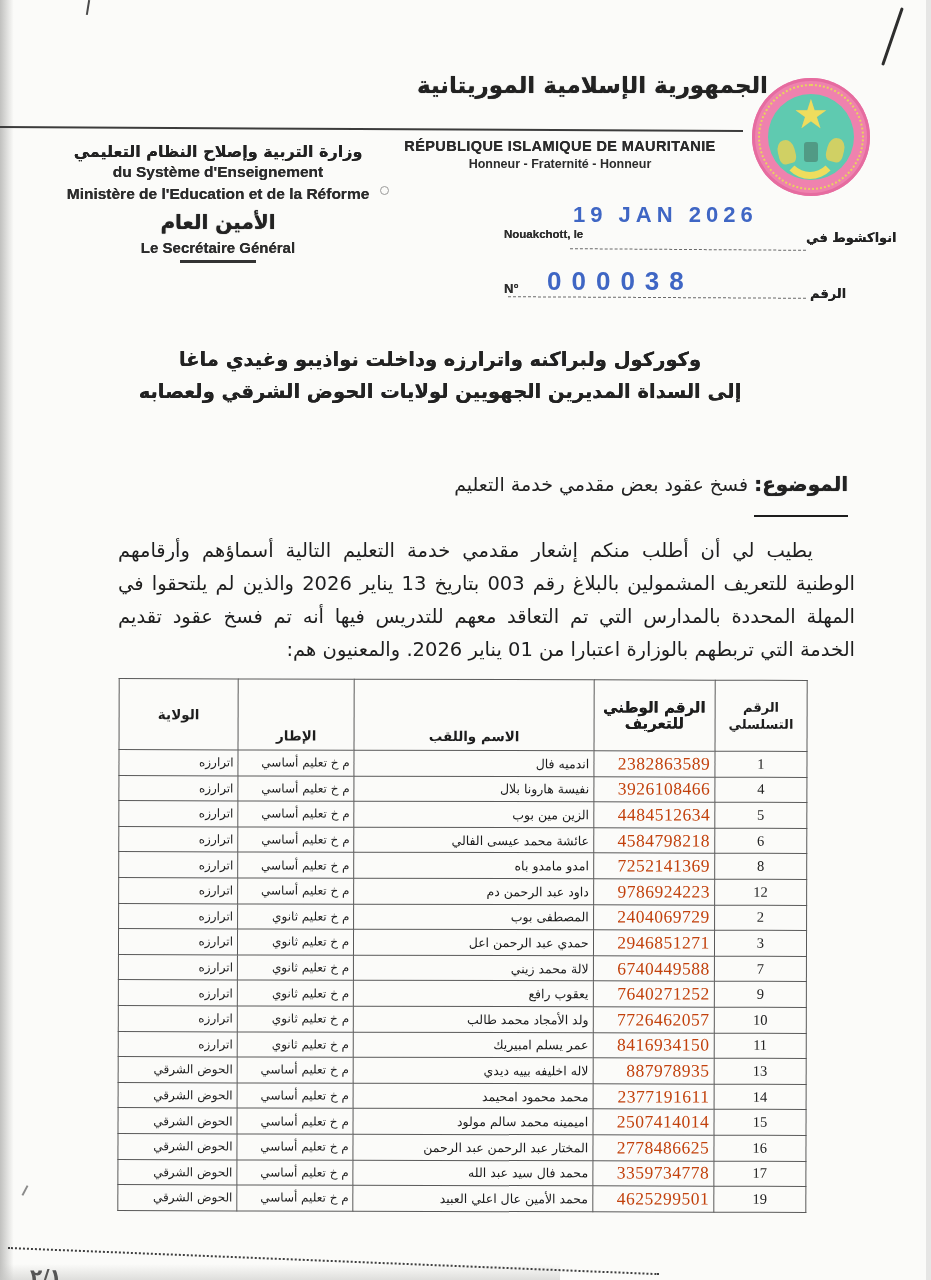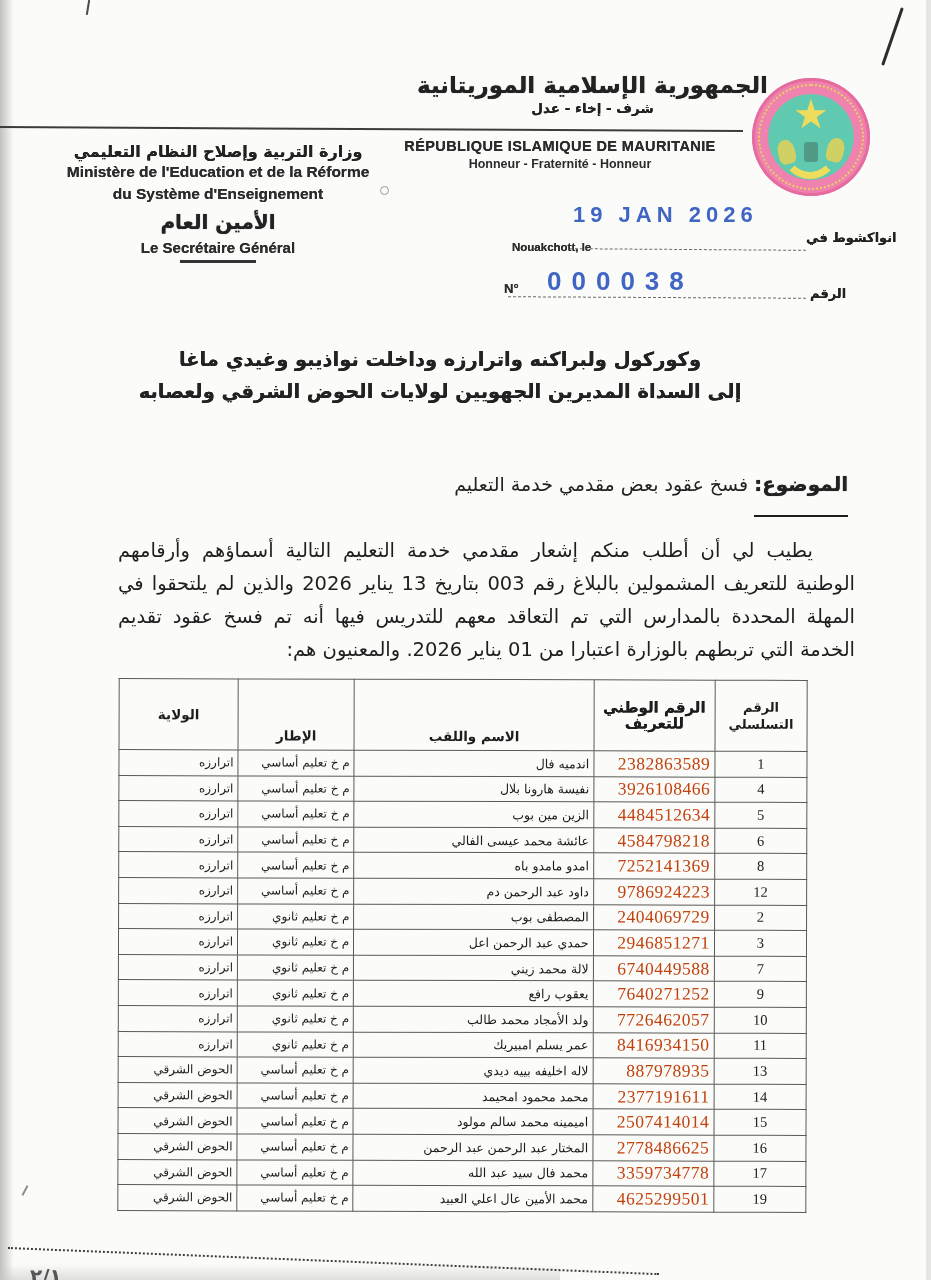--- a/index.html
+++ b/index.html
@@ -89,39 +89,38 @@
       <div class="seal-star">★</div>
       <div class="seal-palm p-left"></div>
       <div class="seal-palm p-right"></div>
       <div class="seal-mark"></div>
       <div class="seal-crescent"></div>
     </div>
   </div>
 
   <div class="abs" style="left:405px;top:72px;width:375px;text-align:center;">
     <div class="ar-title" dir="rtl">الجمهورية الإسلامية الموريتانية</div>
-    <div class="ar-motto" dir="rtl">شرف - إخاء - عدل</div>
   </div>
   <div class="abs rule" style="left:0;top:130px;width:743px;transform:rotate(.3deg);transform-origin:right top;"></div>
   <div class="abs" style="left:395px;top:138px;width:330px;text-align:center;">
     <div class="fr-title">RÉPUBLIQUE ISLAMIQUE DE MAURITANIE</div>
     <div class="fr-motto">Honneur - Fraternité - Honneur</div>
   </div>
 
   <div class="abs ministry">
     <div class="m-ar" dir="rtl">وزارة التربية وإصلاح النظام التعليمي</div>
+    <div class="m-fr">du Système d'Enseignement</div>
     <div class="m-fr">Ministère de l'Education et de la Réforme</div>
-    <div class="m-fr">du Système d'Enseignement</div>
     <div class="m-office-ar" dir="rtl">الأمين العام</div>
     <div class="m-office-fr">Le Secrétaire Général</div>
     <div class="underbar"></div>
   </div>
 
   <div class="abs stamp-blue" style="left:573px;top:202px;font-size:22px;letter-spacing:5px;">19 JAN 2026</div>
-  <div class="abs lbl-fr" style="left:504px;top:241px;font-size:11.5px;margin-left:8px;">Nouakchott, le</div>
+  <div class="abs lbl-fr" style="left:504px;top:228px;font-size:11.5px;">Nouakchott, le</div>
   <div class="abs dotfill" style="left:570px;top:249px;width:236px;transform:rotate(.4deg);"></div>
   <div class="abs lbl-ar" dir="rtl" style="left:806px;top:230px;">انواكشوط في</div>
 
   <div class="abs lbl-fr" style="left:504px;top:281px;font-size:13px;">N°</div>
   <div class="abs stamp-blue" style="left:547px;top:266px;font-size:26px;letter-spacing:10px;">000038</div>
   <div class="abs dotfill" style="left:508px;top:297px;width:298px;transform:rotate(.3deg);"></div>
   <div class="abs lbl-ar" dir="rtl" style="left:810px;top:286px;">الرقم</div>
 
   <div class="abs addressee">
     <div>وكوركول ولبراكنه واترارزه وداخلت نواذيبو وغيدي ماغا</div>

